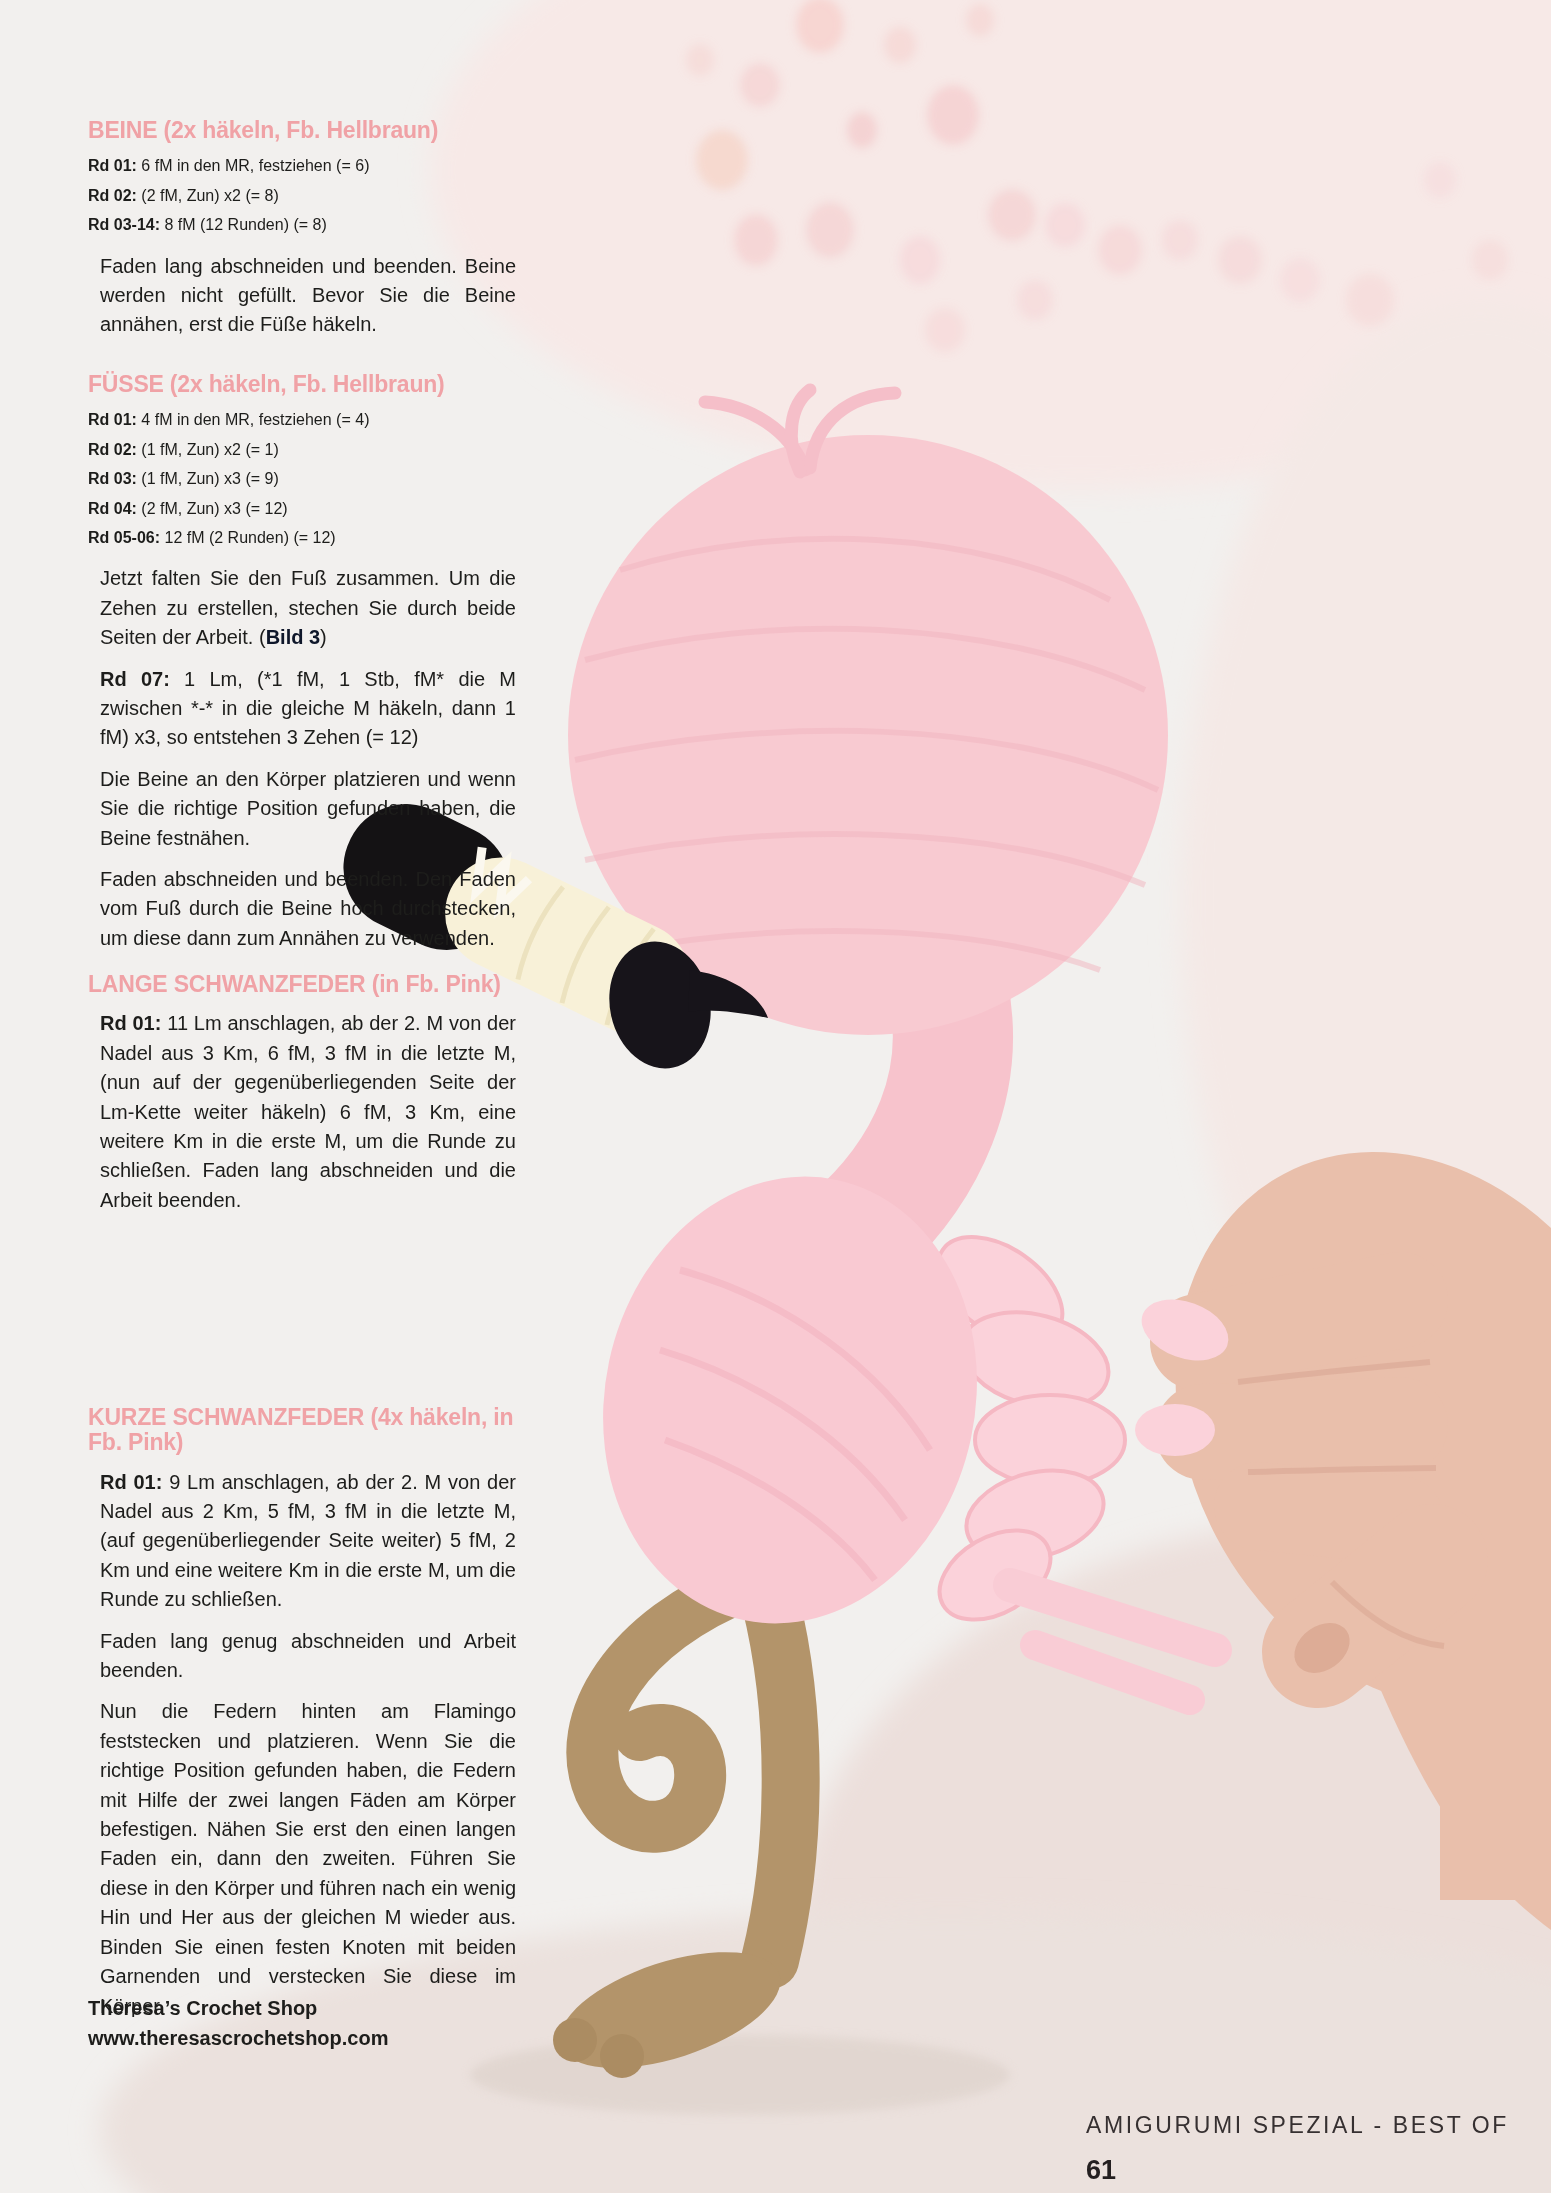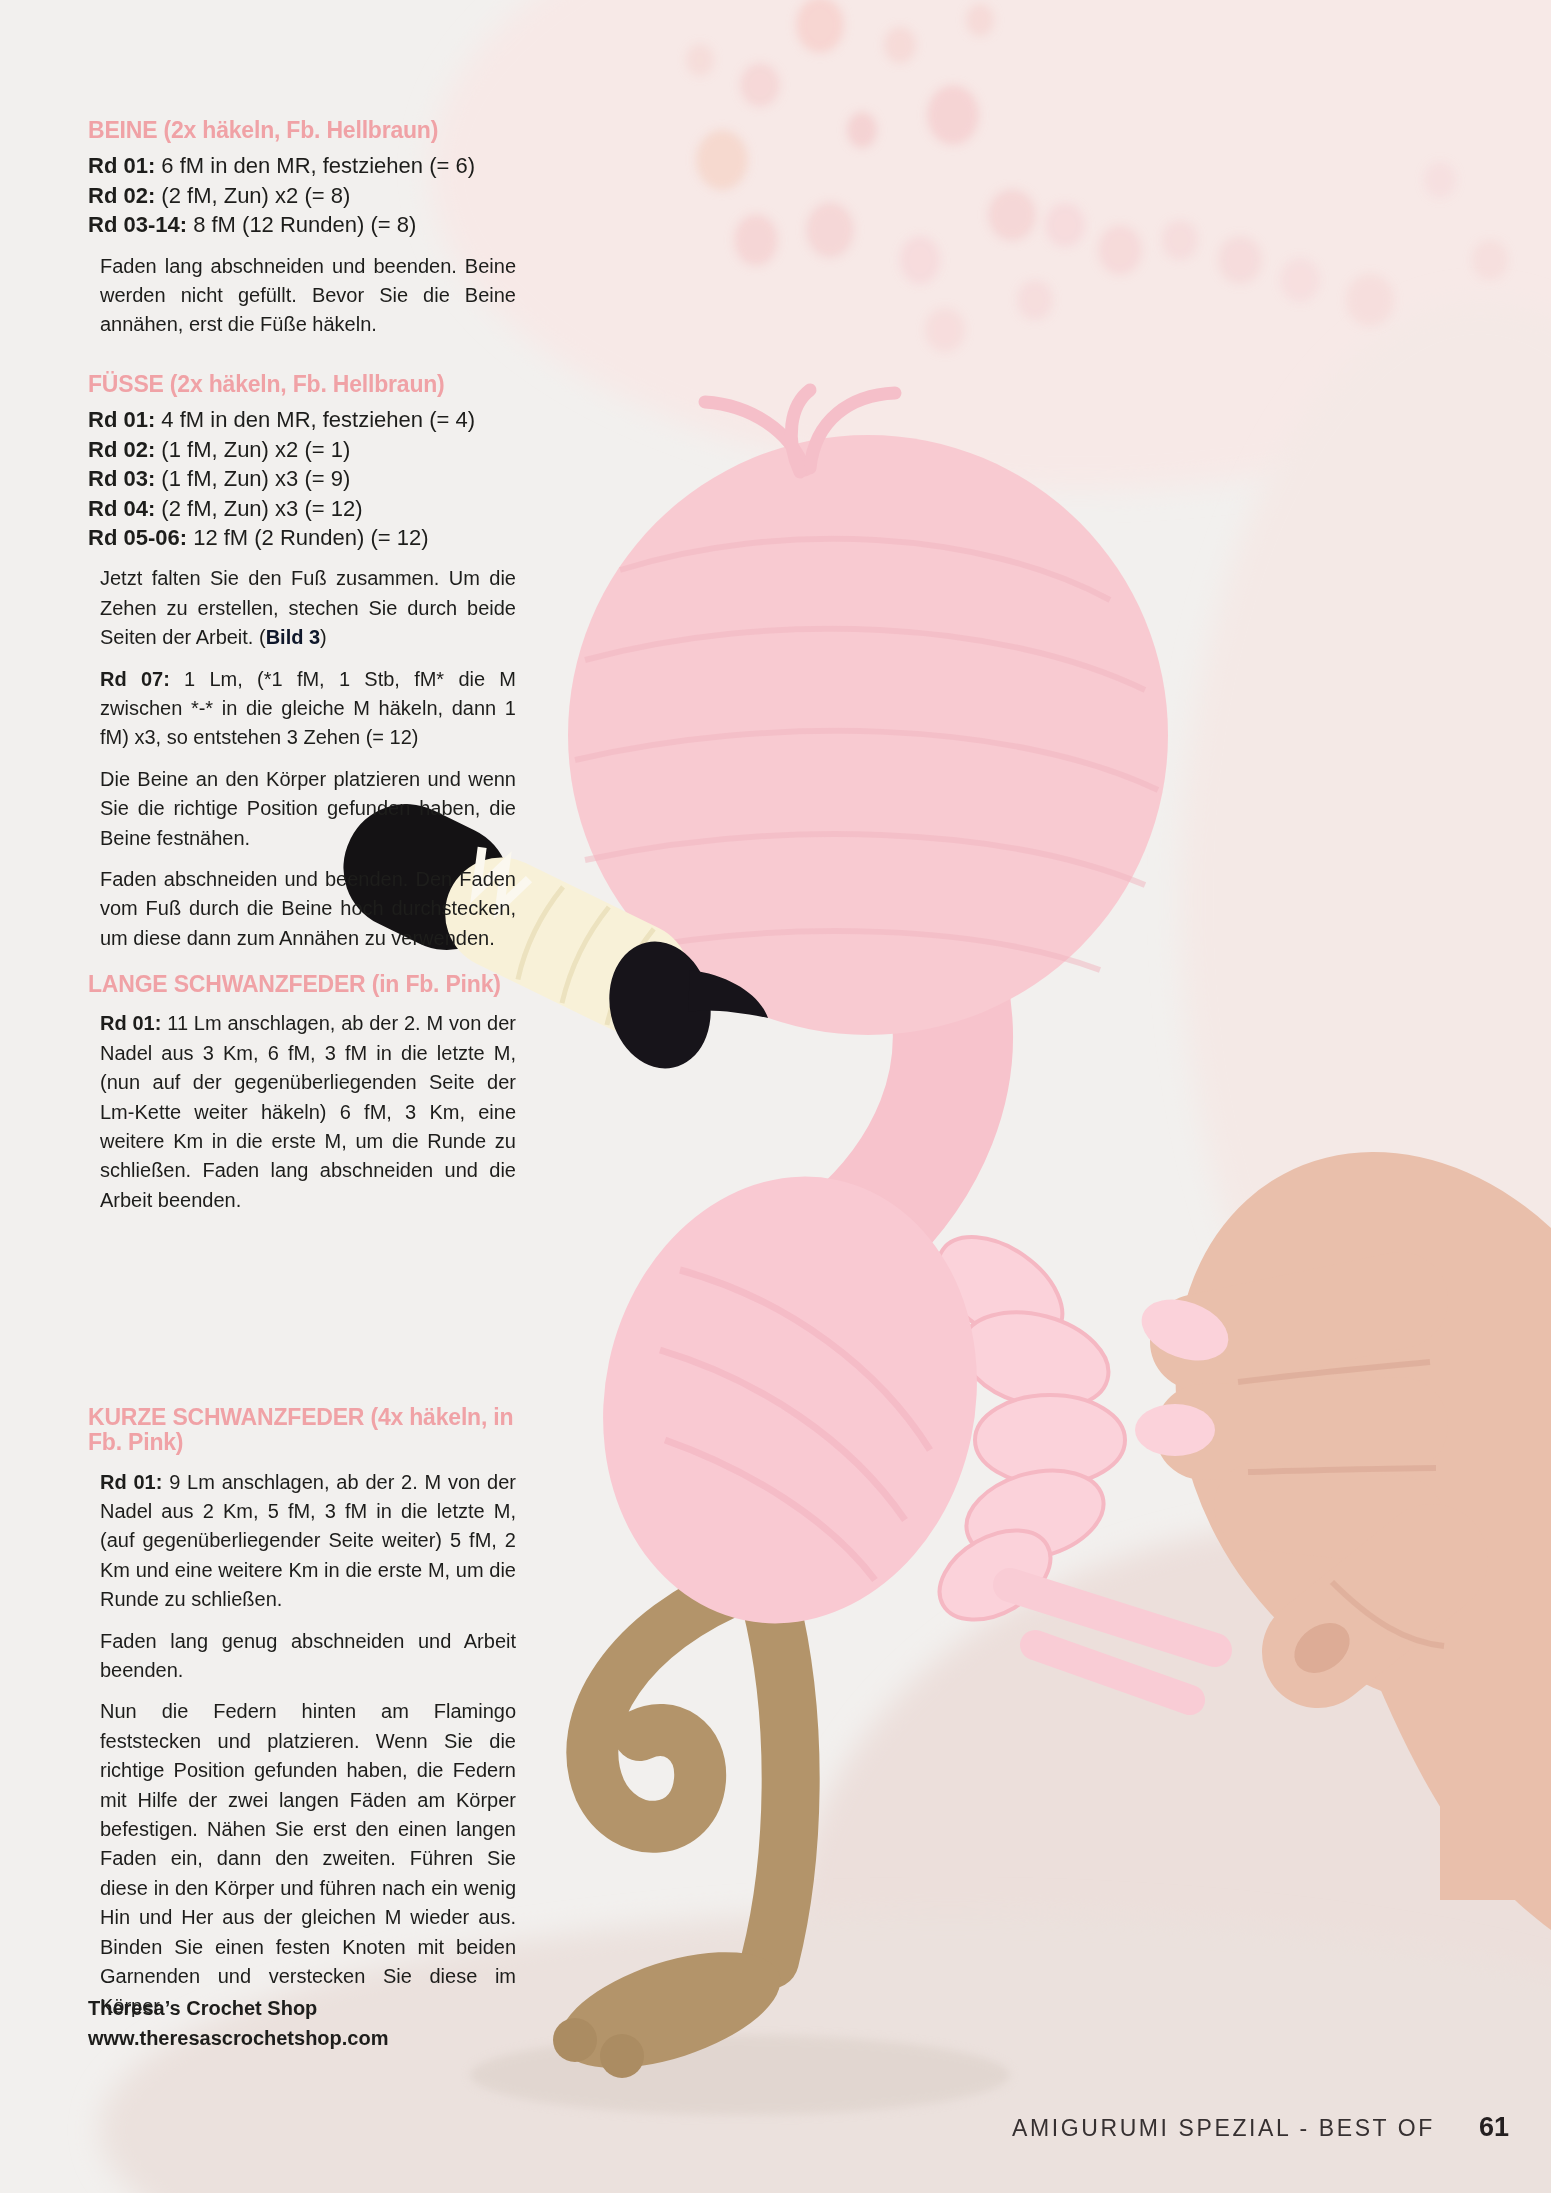--- a/index.html
+++ b/index.html
@@ -7,32 +7,32 @@
     width:1551px;height:2193px;position:relative;overflow:hidden;
     background:#f2f0ee;color:#1d1d1b;
     font-family:"Liberation Sans",sans-serif;
   }
   #photo-layer{position:absolute;inset:0;z-index:0;}
   .col{position:absolute;left:88px;width:440px;z-index:2;}
   .heading{
     color:#f0a2a6;font-size:23px;font-weight:700;letter-spacing:-0.2px;
     margin:0 0 8px 0;line-height:1.1;
   }
-  .line{font-size:22px;line-height:29.4px;}
+  .line{font-size:16px;line-height:29.4px;}
   p.just{
     text-align:justify;margin:12px;font-size:20px;line-height:29.4px;
     -webkit-hyphens:none;hyphens:none;
   }
   b{font-weight:700;}
   .pink{color:#0f172a;font-weight:700;}
   .ul{text-decoration:underline;}
   .credit{font-weight:700;font-size:20px;line-height:30px;}
   .footer{
     position:absolute;top:2112px;right:42px;z-index:2;
-    display:flex;align-items:baseline;gap:44px;color:#363031;
+    display:flex;align-items:baseline;gap:16px;color:#363031;flex-direction:column;
   }
   .footer .label{font-size:23px;letter-spacing:2.6px;font-weight:400;}
   .footer .num{font-size:27px;font-weight:700;color:#241f20;}
 </style>
 </head>
 <body>
 
 <svg id="photo-layer" viewBox="0 0 1551 2193" xmlns="http://www.w3.org/2000/svg" aria-hidden="true">
   <defs>
     <filter id="soft" x="-50%" y="-50%" width="200%" height="200%">

